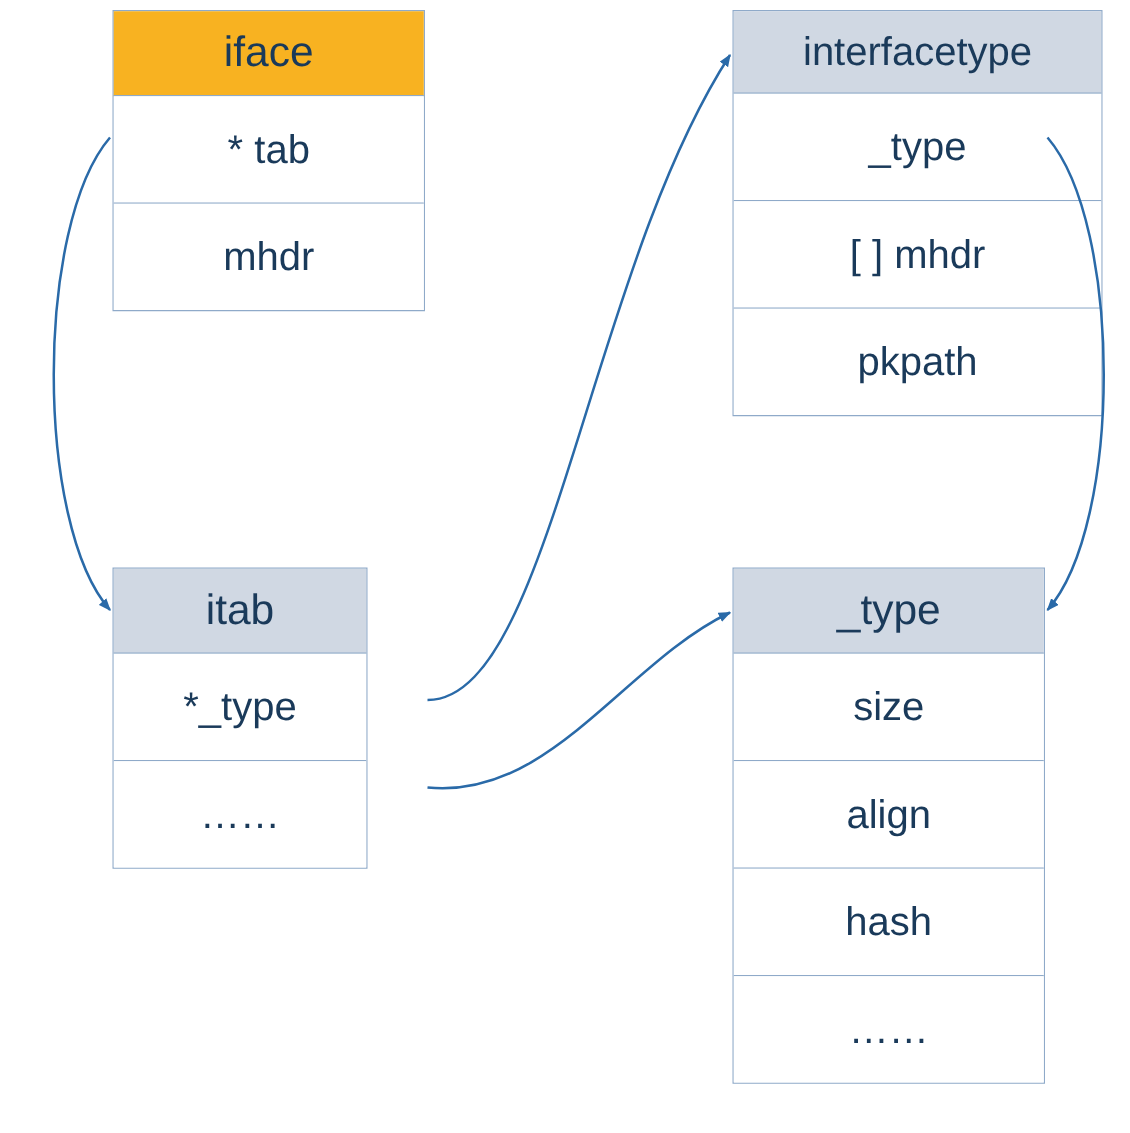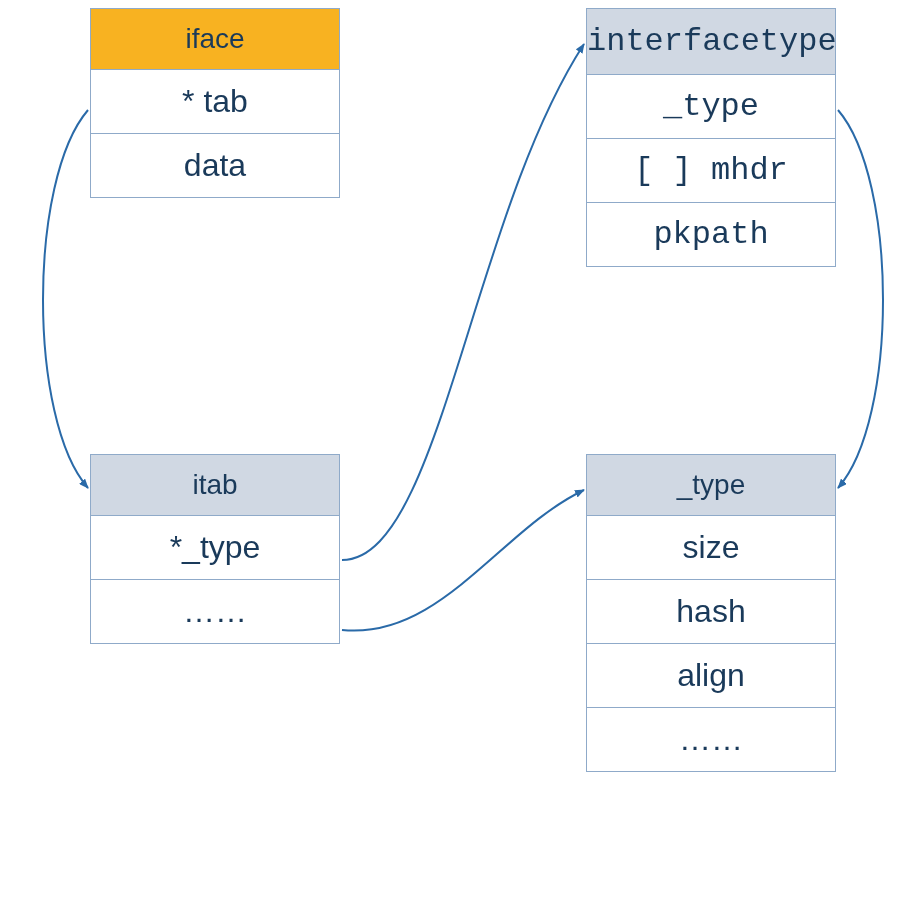--- a/index.html
+++ b/index.html
@@ -9,77 +9,77 @@
     background: #fff;
     font-family: Arial, Helvetica, sans-serif;
     position: relative;
   }
   .box {
     position: absolute;
     border: 1px solid #8faac9;
   }
   .box .title {
     text-align: center;
-    font-size: 28px;
+    font-size: 34px;
     color: #1a3a5a;
     border-bottom: 1px solid #8faac9;
     padding: 14px 0;
   }
   .box .title.gold {
     background: #f8b221;
     color: #1a3a5a;
   }
   .box .title.grey {
     background: #d0d8e3;
   }
   .box .row {
     text-align: center;
     font-size: 32px;
     color: #1a3a5a;
     border-bottom: 1px solid #8faac9;
-    padding: 13px 0;
+    padding: 24px 0;
     background: #fff;
   }
   .box .row:last-child {
     border-bottom: none;
   }
   svg.arrows {
     position: absolute;
     top: 0; left: 0;
     width: 904px; height: 906px;
     pointer-events: none;
   }
 </style>
 </head>
 <body>
 
 <div class="box" style="left:90px; top:8px; width:250px;">
   <div class="title gold">iface</div>
   <div class="row">* tab</div>
-  <div class="row">data</div>
+  <div class="row">mhdr</div>
 </div>
 
-<div class="box" style="left:586px; top:8px; width:250px;font-family:Liberation Mono, monospace;">
+<div class="box" style="left:586px; top:8px; width:296px;">
   <div class="title grey" style="font-size:32px;">interfacetype</div>
   <div class="row">_type</div>
   <div class="row">[ ] mhdr</div>
   <div class="row">pkpath</div>
 </div>
 
-<div class="box" style="left:90px; top:454px; width:250px;">
+<div class="box" style="left:90px; top:454px; width:204px;">
   <div class="title grey">itab</div>
   <div class="row">*_type</div>
   <div class="row">……</div>
 </div>
 
 <div class="box" style="left:586px; top:454px; width:250px;">
   <div class="title grey">_type</div>
   <div class="row">size</div>
+  <div class="row">align</div>
   <div class="row">hash</div>
-  <div class="row">align</div>
   <div class="row">……</div>
 </div>
 
 <svg class="arrows">
   <defs>
     <marker id="arrowhead" markerWidth="10" markerHeight="8" refX="9" refY="4" orient="auto" markerUnits="userSpaceOnUse">
       <path d="M0,0 L10,4 L0,8 Z" fill="#2a6aa8"></path>
     </marker>
   </defs>
 

